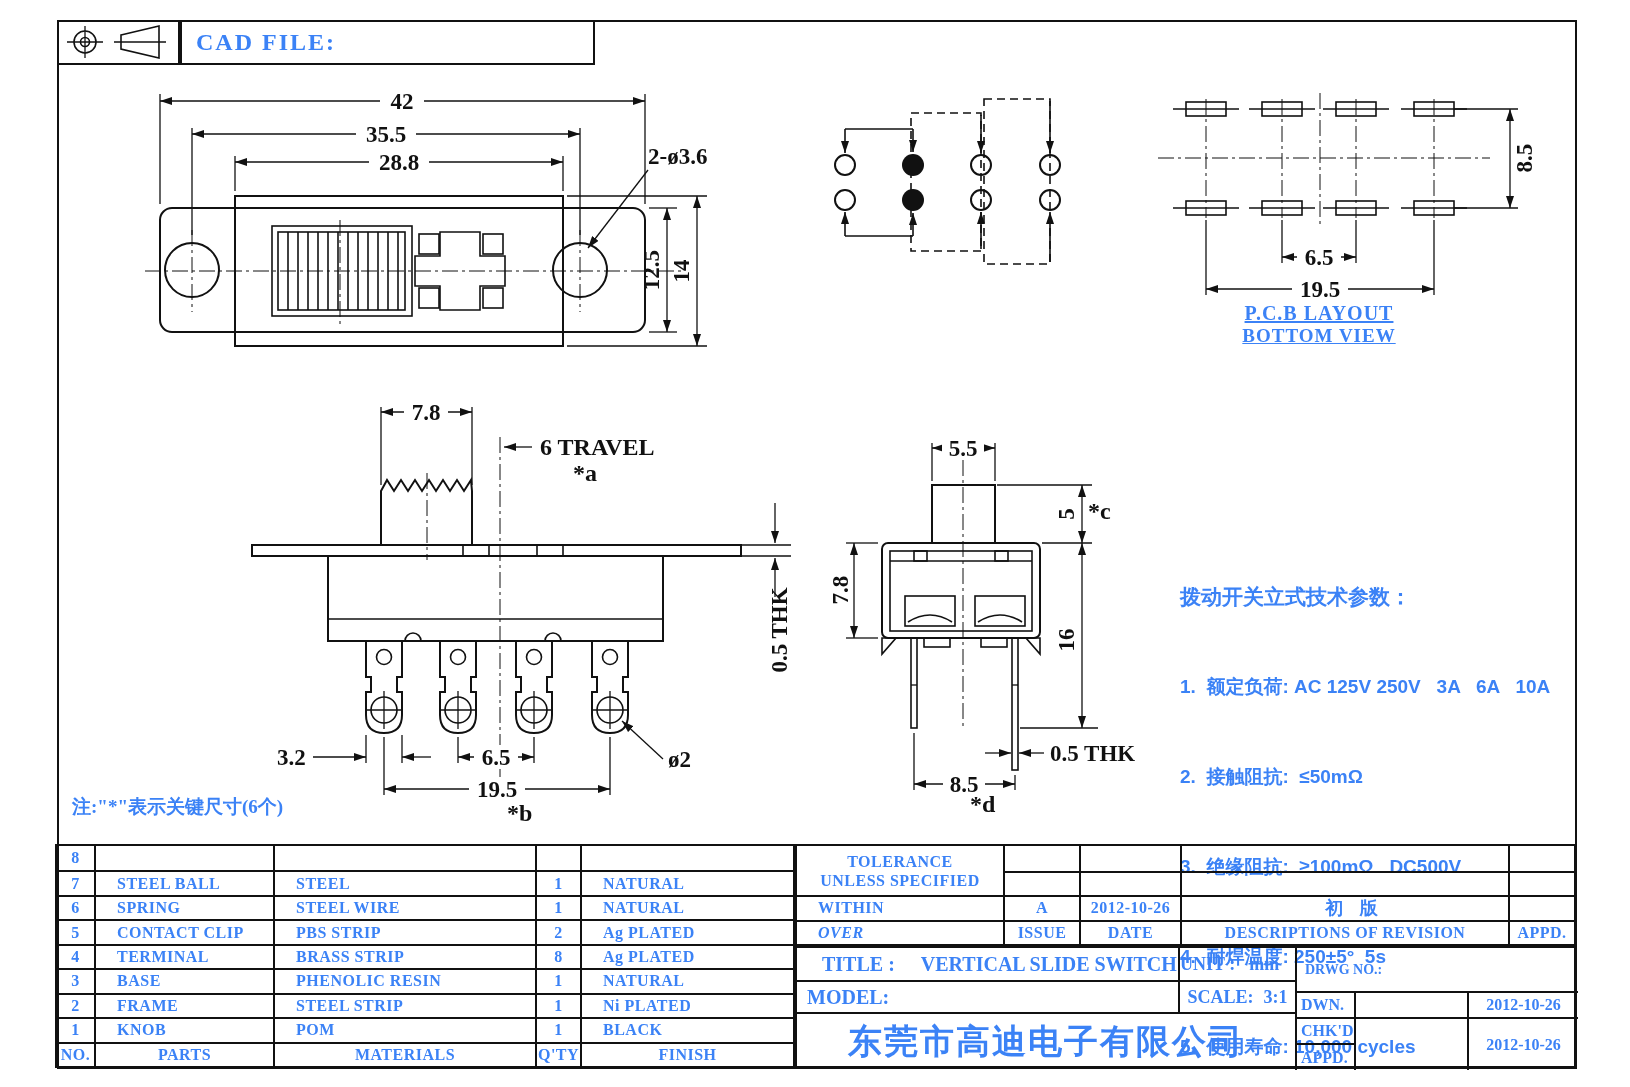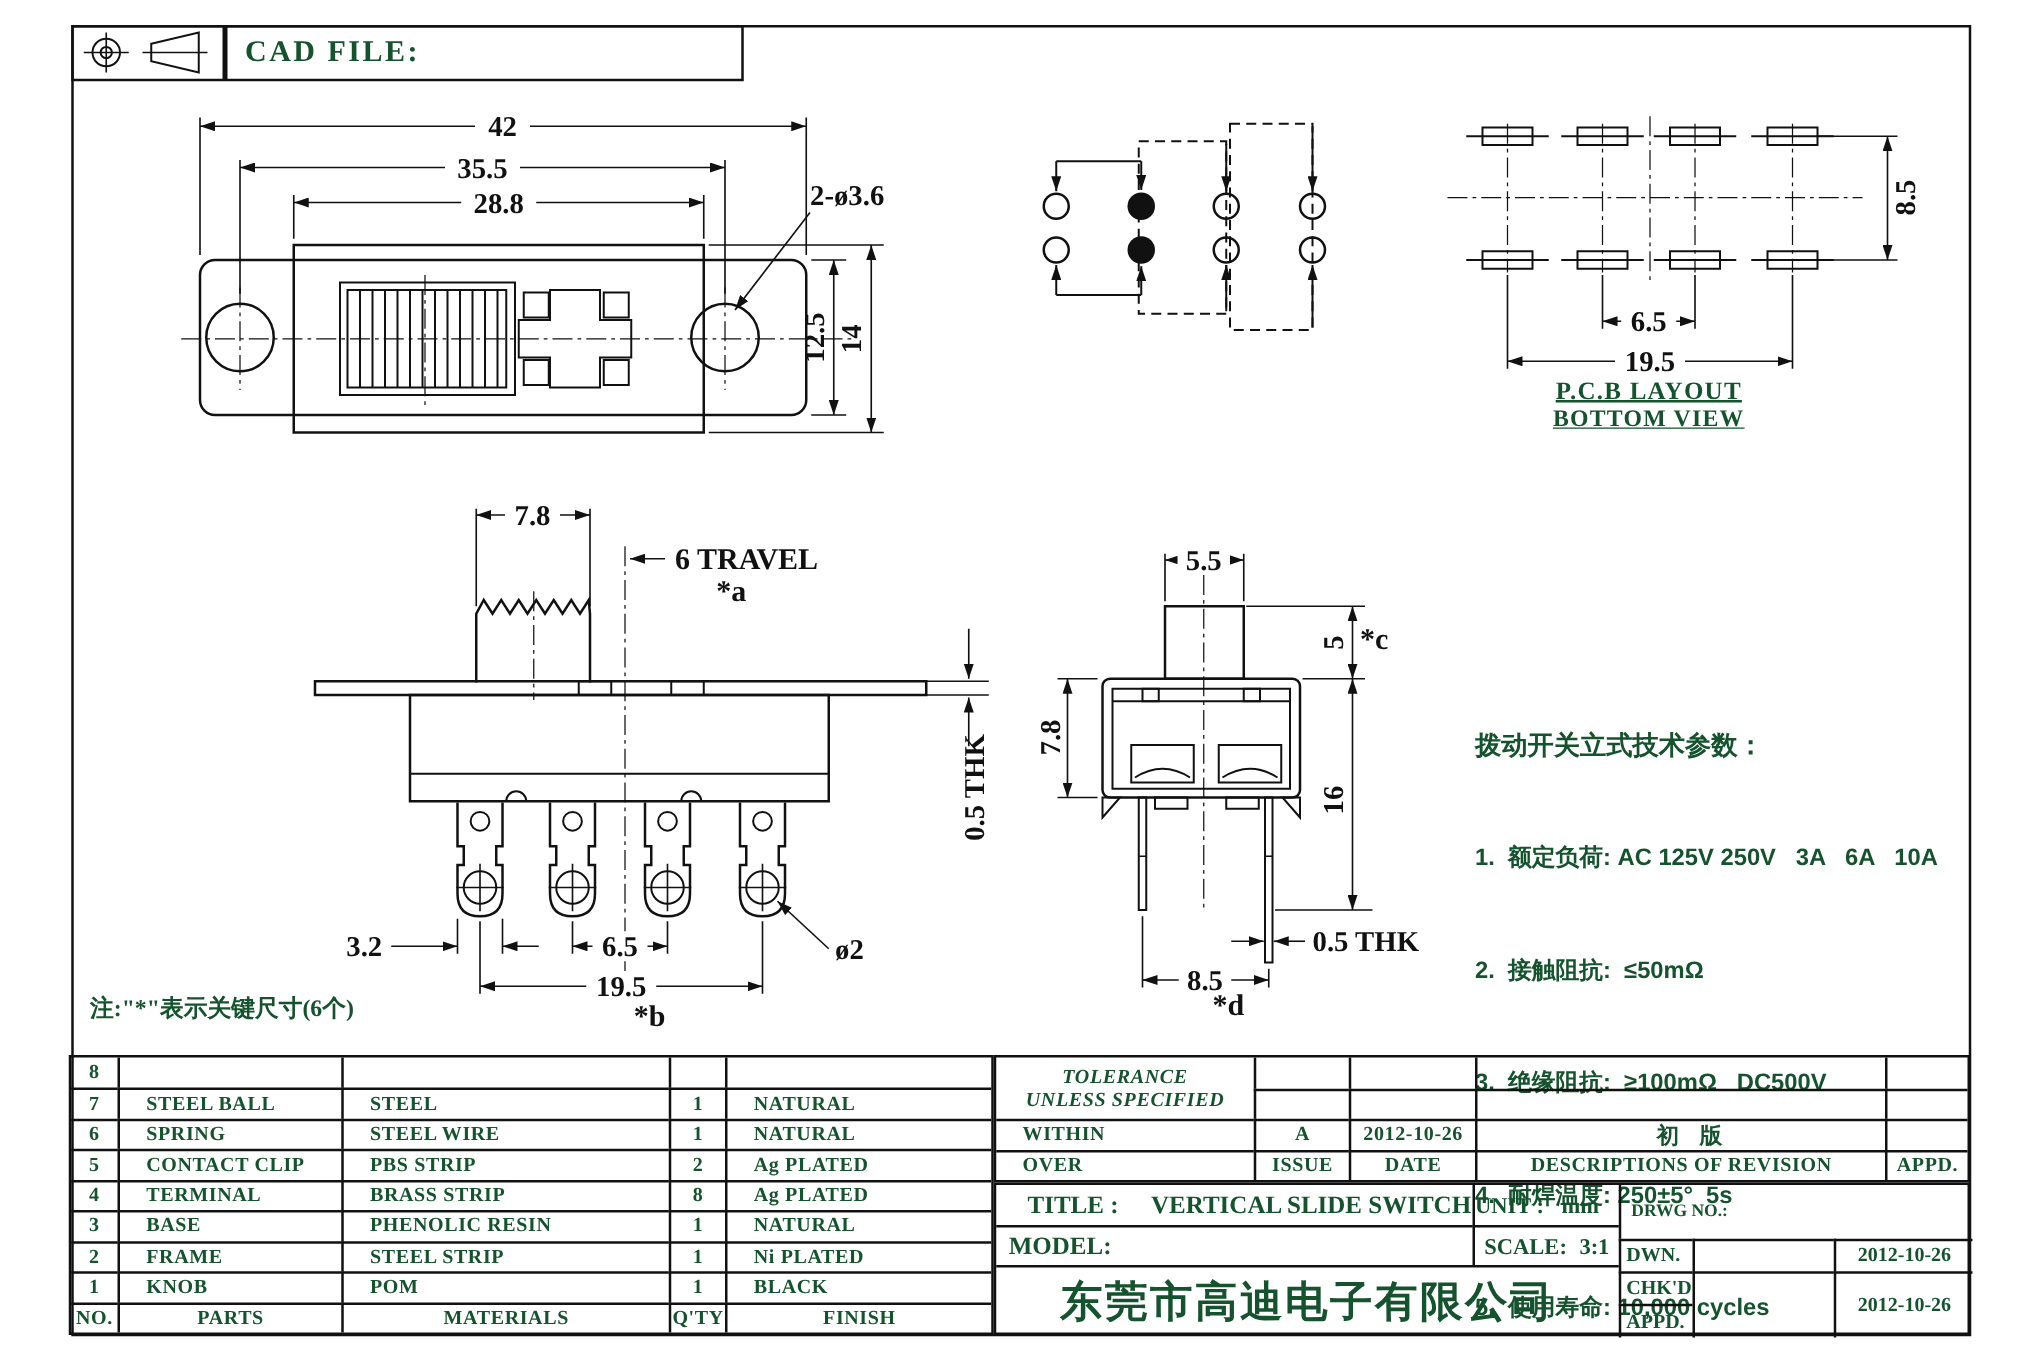--- a/index.html
+++ b/index.html
@@ -1,16 +1,16 @@
 <!DOCTYPE html>
 <html><head>
 <meta charset="utf-8">
 <style>
   html,body{margin:0;padding:0;background:#fff;}
-  .sheet{position:relative;width:1630px;height:1087px;background:#fff;color:#14532d;
+  .sheet{position:relative;width:1630px;height:1087px;background:#fff;color:#3b82f6;
          font-family:"Liberation Serif",serif;overflow:hidden;}
   .abs{position:absolute;}
   .frame{border:2.5px solid #111;}
   .box{border:2.5px solid #111;box-sizing:border-box;}
   
   .ol{fill:none;stroke:#111;stroke-width:2;}
   .o1{fill:none;stroke:#111;stroke-width:1.6;}
   .tl{fill:none;stroke:#111;stroke-width:1.3;}
   .cl{fill:none;stroke:#111;stroke-width:1;stroke-dasharray:16 4 3 4;}
   .dsh{fill:none;stroke:#111;stroke-width:1.6;stroke-dasharray:8 5;}
@@ -419,38 +419,38 @@
     <div class="cell la bl bt">BLACK</div>
 
     <div class="cell ca bt">NO.</div>
     <div class="cell ca bl bt">PARTS</div>
     <div class="cell ca bl bt">MATERIALS</div>
     <div class="cell ca bl bt">Q'TY</div>
     <div class="cell ca bl bt">FINISH</div>
   </div>
 
   <div class="abs grid box" style="left:795px;top:844px;width:781px;height:102px;grid-template-columns:206px 76px 101px 328px 1fr;grid-template-rows:repeat(4,1fr);">
-    <div class="cell ca" style="grid-area:1/1/3/2;flex-direction:column;justify-content:center;line-height:19px;font-style:italic;">
+    <div class="cell ca" style="grid-area:1/1/3/2;flex-direction:column;justify-content:center;line-height:19px;">
       <span>TOLERANCE</span>
       <span>UNLESS SPECIFIED</span>
     </div>
     <div class="cell bl" style="grid-area:1/2/2/3;"></div>
     <div class="cell bl" style="grid-area:1/3/2/4;"></div>
     <div class="cell bl" style="grid-area:1/4/2/5;"></div>
     <div class="cell bl" style="grid-area:1/5/2/6;"></div>
     <div class="cell bl bt" style="grid-area:2/2/3/3;"></div>
     <div class="cell bl bt" style="grid-area:2/3/3/4;"></div>
     <div class="cell bl bt" style="grid-area:2/4/3/5;"></div>
     <div class="cell bl bt" style="grid-area:2/5/3/6;"></div>
     <div class="cell la bt" style="grid-area:3/1/4/2;">WITHIN</div>
     <div class="cell ca bl bt" style="grid-area:3/2/4/3;">A</div>
     <div class="cell ca bl bt" style="grid-area:3/3/4/4;">2012-10-26</div>
     <div class="cell ca bl bt" style="grid-area:3/4/4/5;font-size:18px;letter-spacing:6px;padding-left:19px;">初 版</div>
     <div class="cell bl bt" style="grid-area:3/5/4/6;"></div>
-    <div class="cell la bt" style="grid-area:4/1/5/2;">OVER</div>
+    <div class="cell la bt" style="grid-area:4/1/5/2;font-style:italic;">OVER</div>
     <div class="cell ca bl bt" style="grid-area:4/2/5/3;">ISSUE</div>
     <div class="cell ca bl bt" style="grid-area:4/3/5/4;">DATE</div>
     <div class="cell ca bl bt" style="grid-area:4/4/5/5;">DESCRIPTIONS OF REVISION</div>
     <div class="cell ca bl bt" style="grid-area:4/5/5/6;">APPD.</div>
   </div>
 
   <div class="abs box" style="left:795px;top:946px;width:781px;height:122px;">
     <div class="tb-cell" style="left:0;top:0;width:381px;height:32px;padding-left:25px;gap:26px;">
       <span>TITLE :</span>
       <span>VERTICAL SLIDE SWITCH</span>

